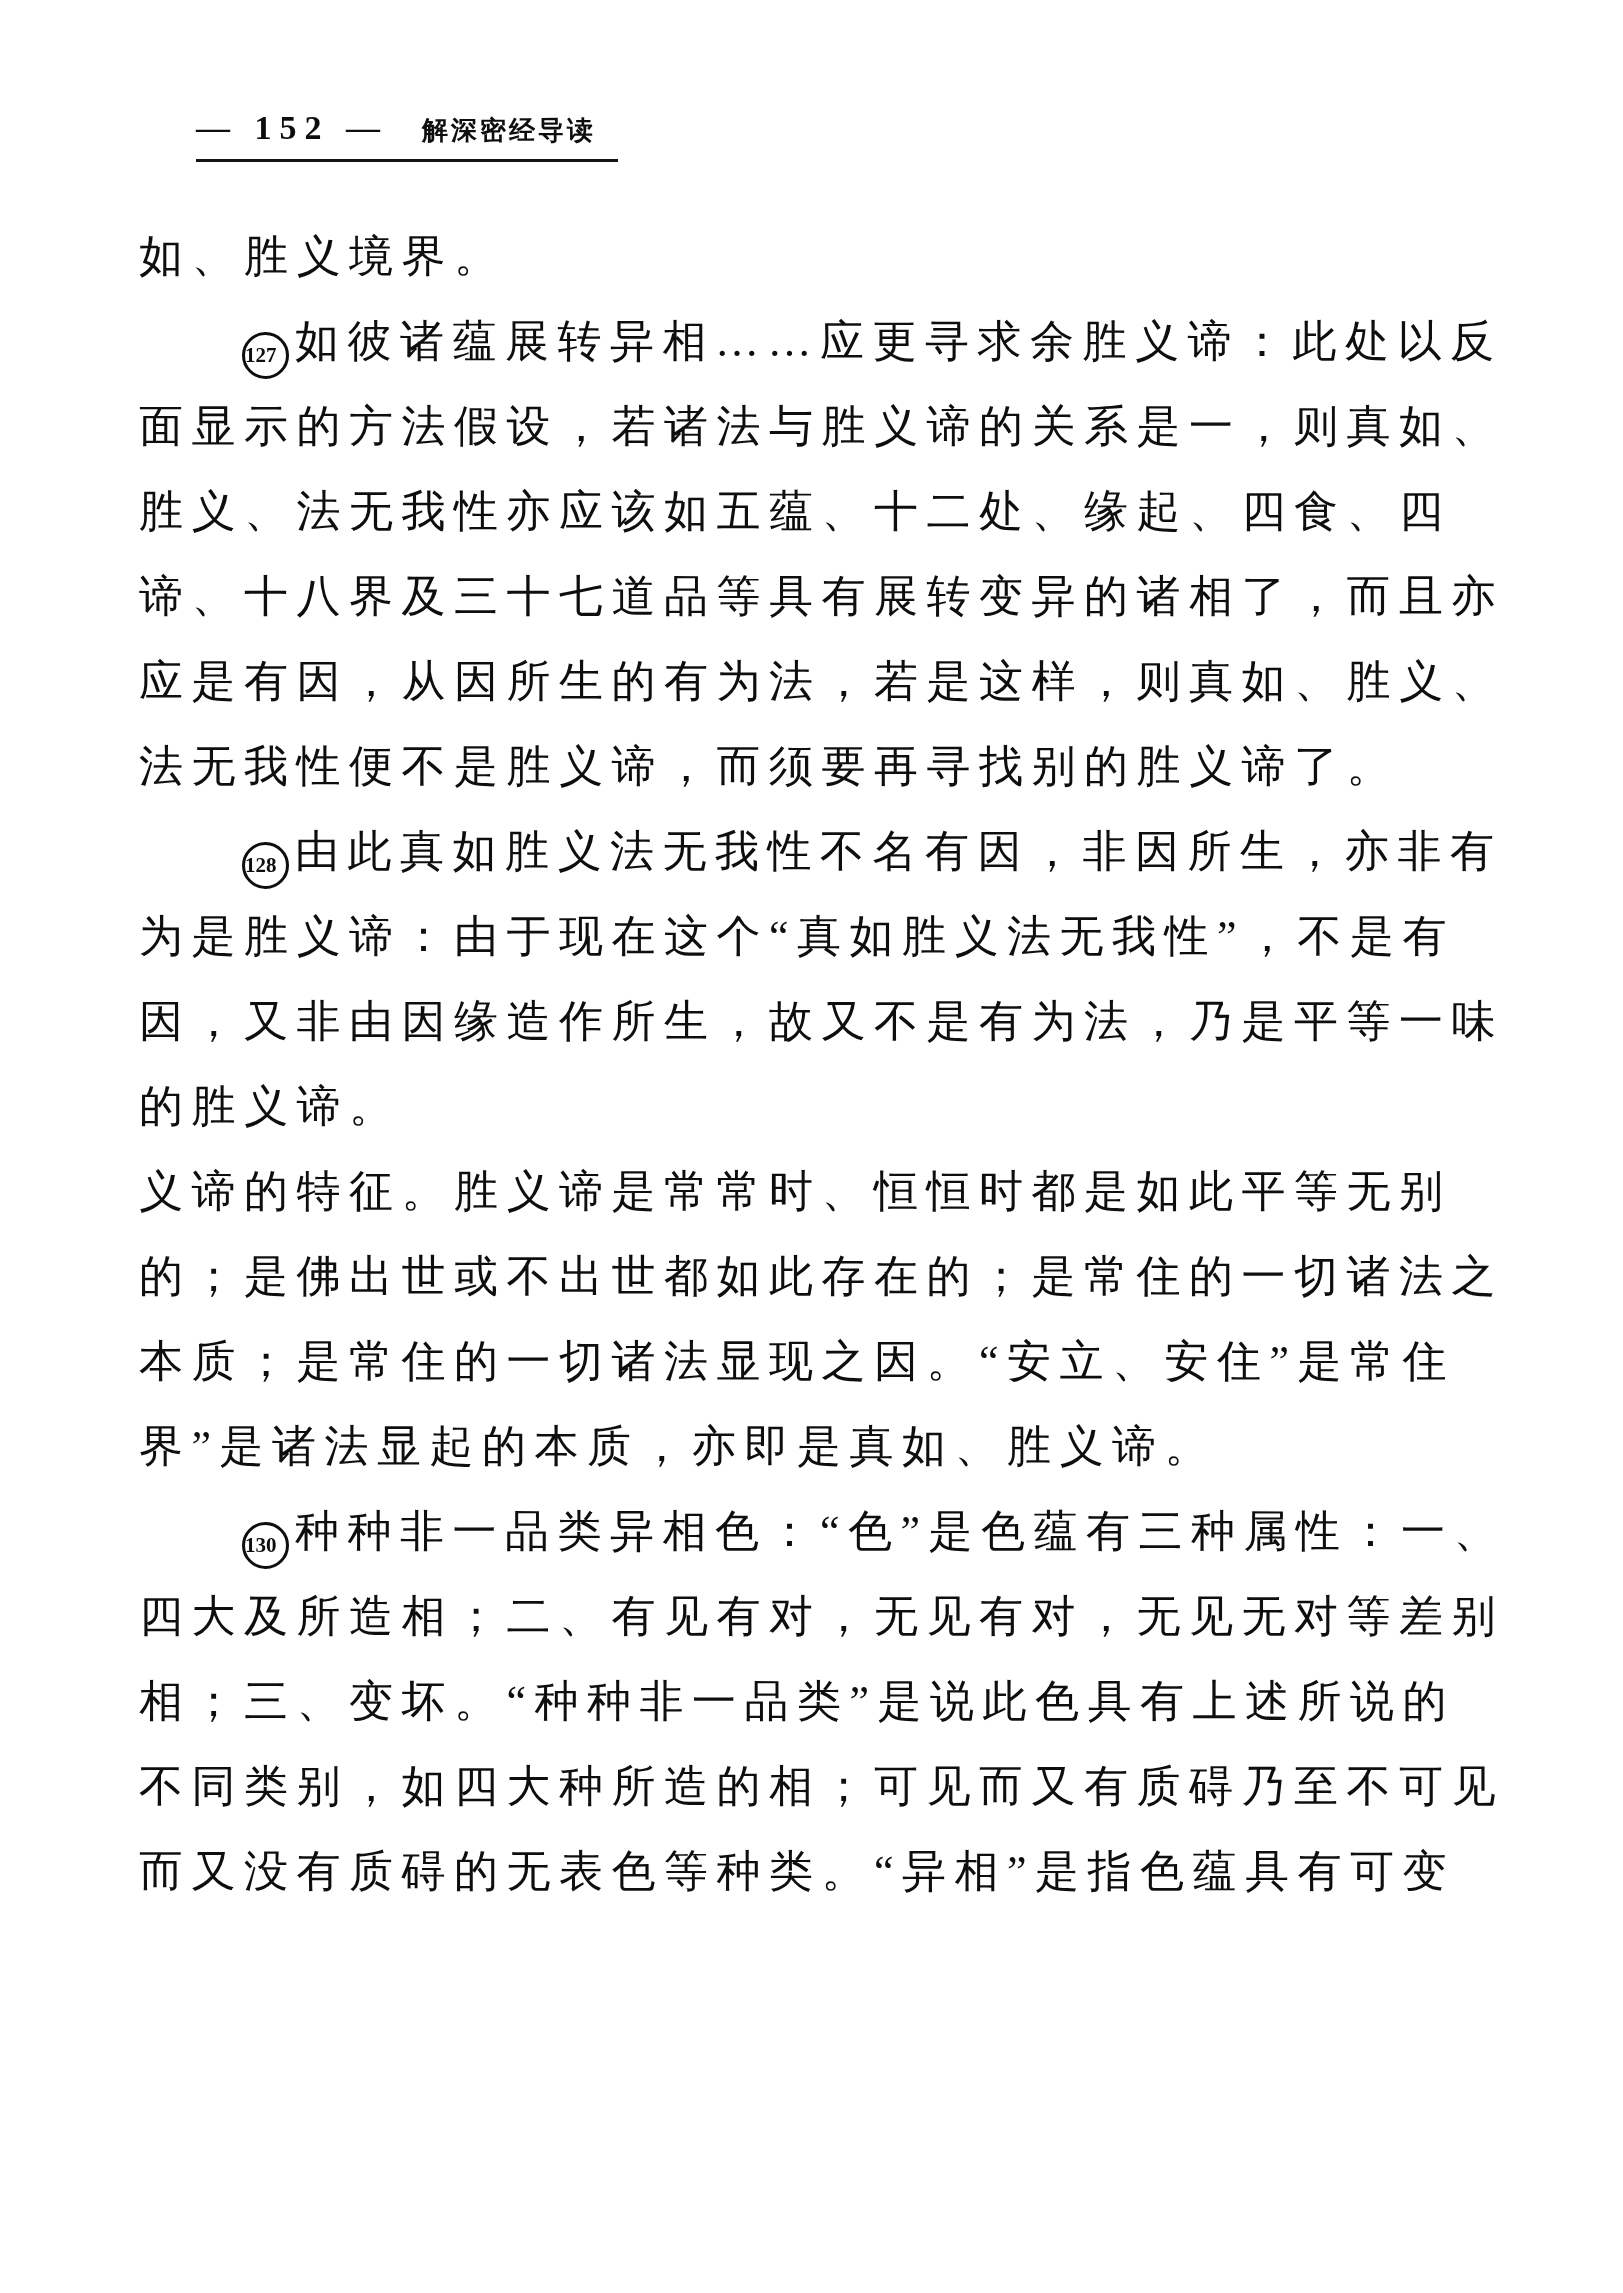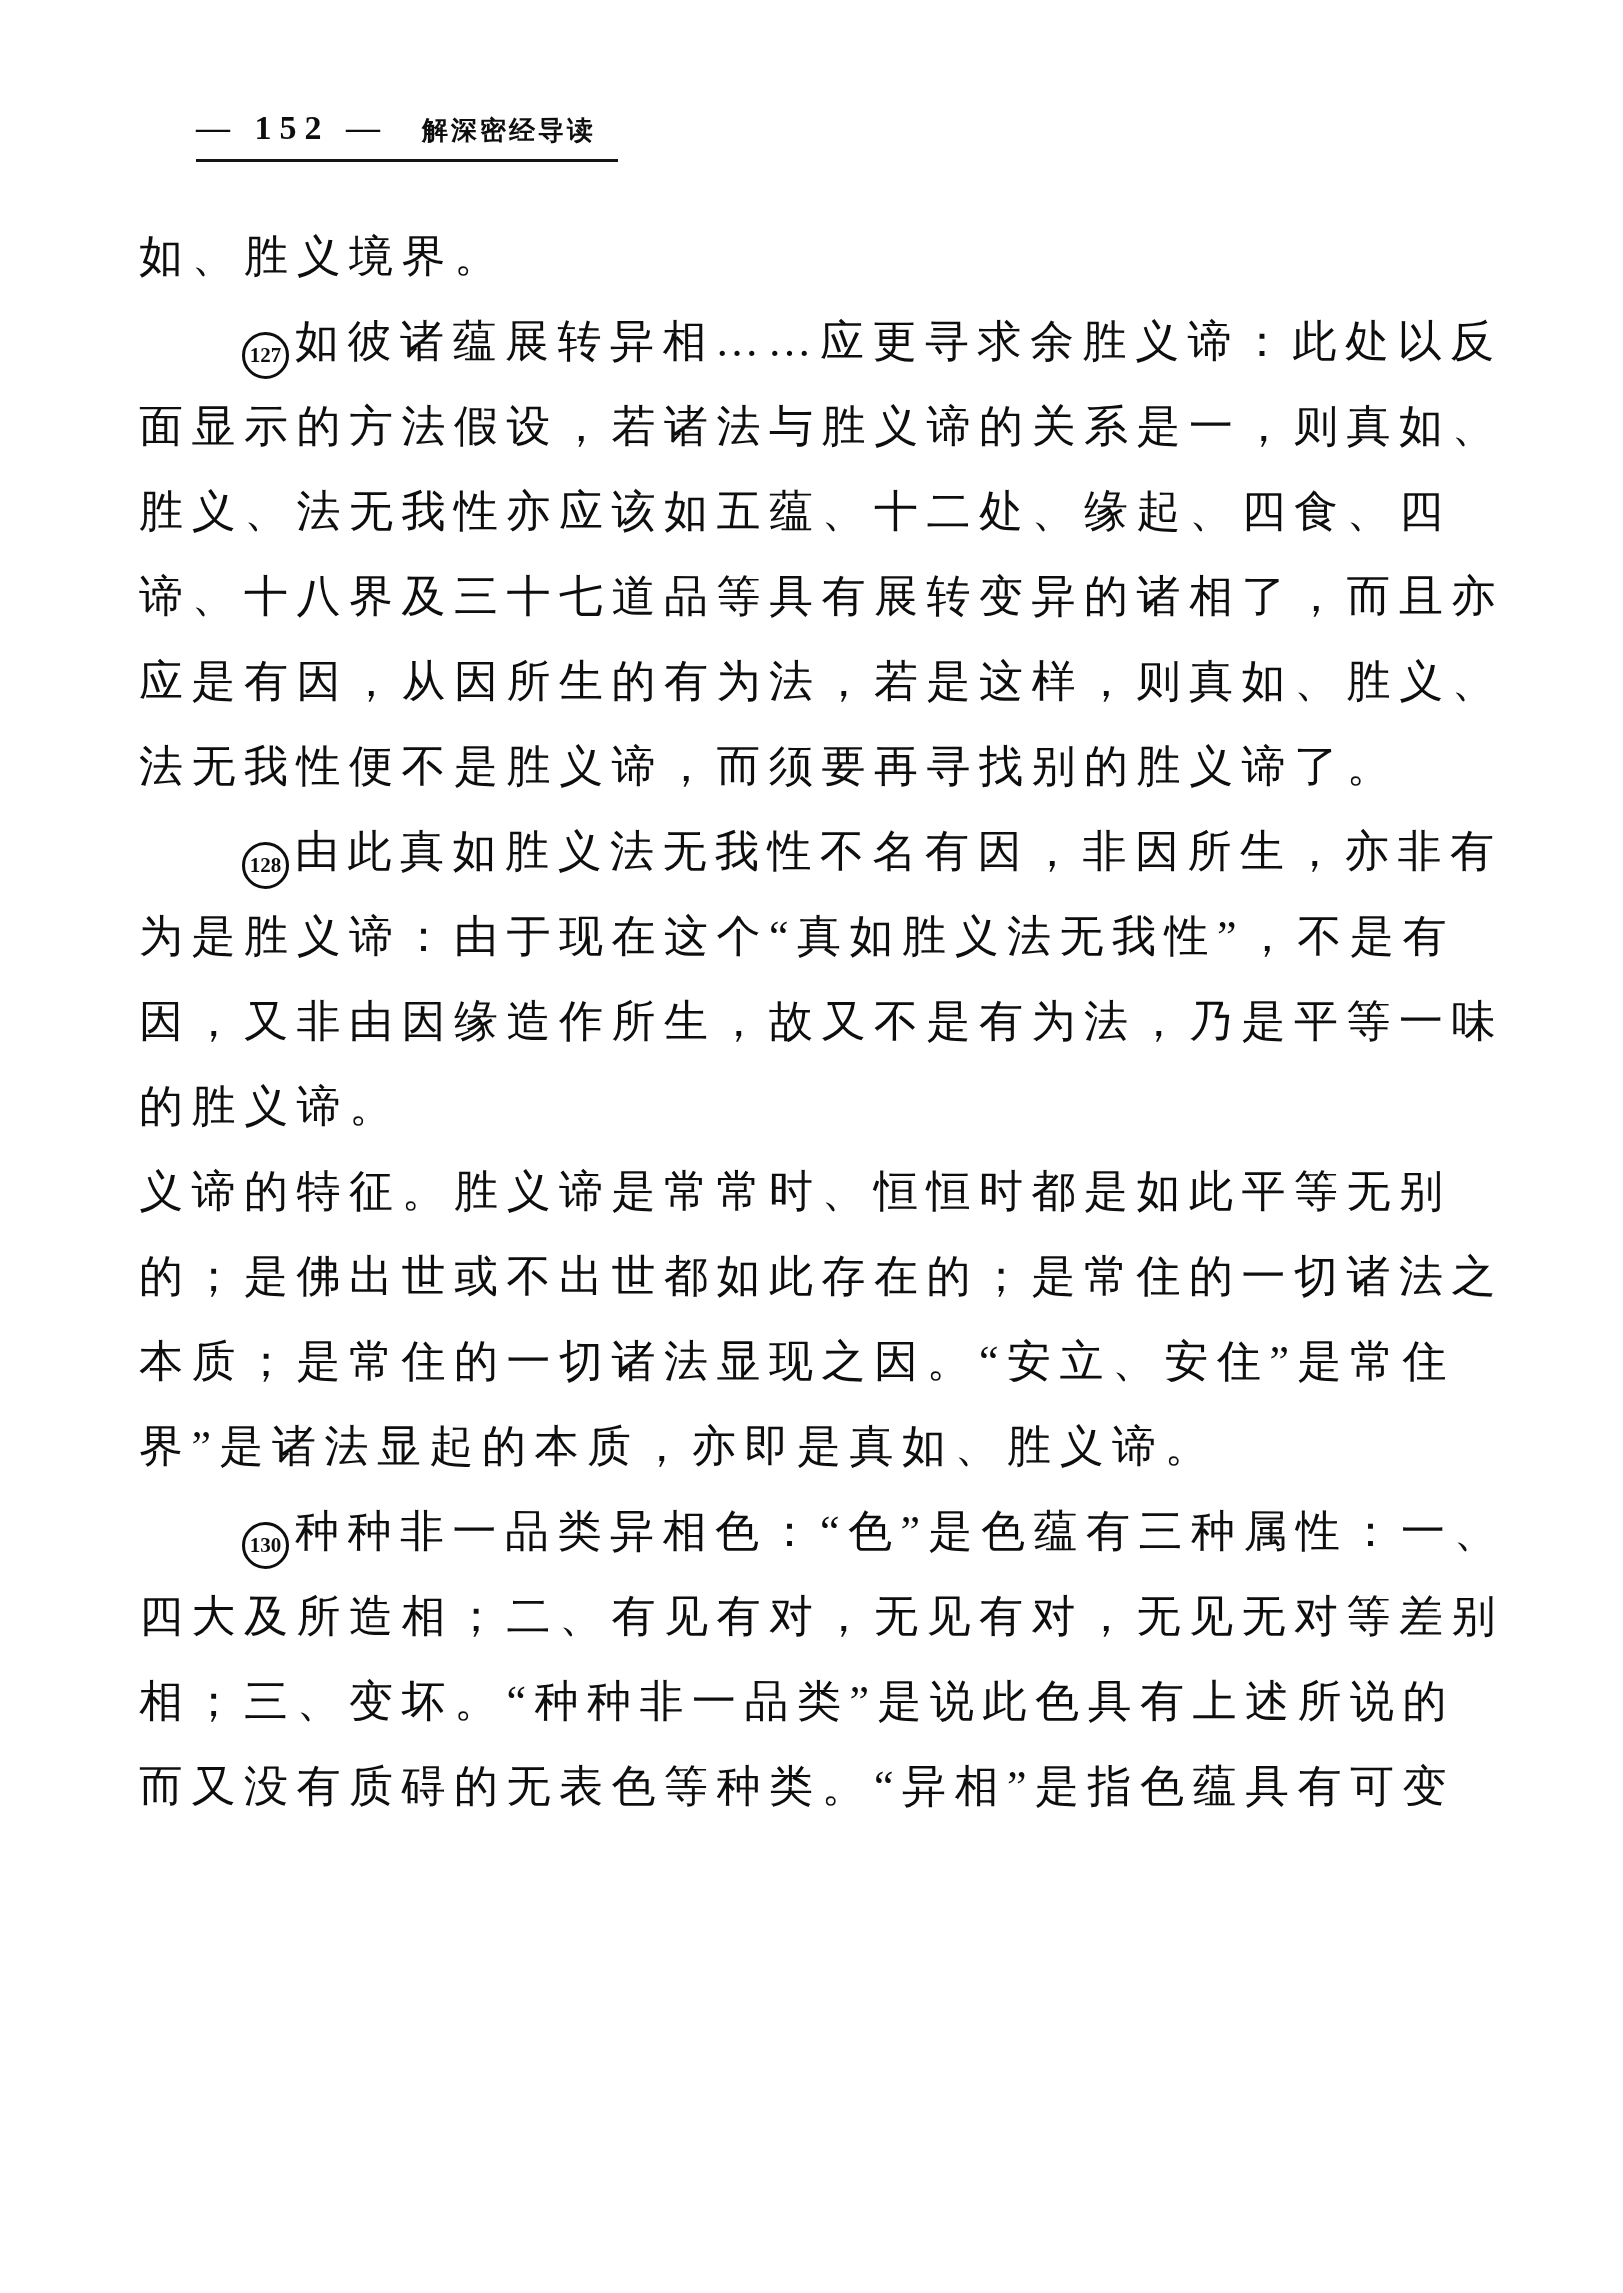--- a/index.html
+++ b/index.html
@@ -68,21 +68,20 @@
     padding-left: 103px;
   }
   .badge {
     display: inline-block;
     box-sizing: border-box;
     width: 47px;
     height: 47px;
     line-height: 41px;
     border: 3px solid #0e0e0e;
     border-radius: 50%;
-    text-align: center;
     font-size: 21px;
     font-weight: 700;
     letter-spacing: 0;
     vertical-align: -6px;
     margin-right: 6px;
   }
 </style>
 </head>
 <body>
 
@@ -107,17 +106,18 @@
       <div class="line"><span class="line-text">为是胜义谛：由于现在这个“真如胜义法无我性”，不是有</span></div>
       <div class="line"><span class="line-text">因，又非由因缘造作所生，故又不是有为法，乃是平等一味</span></div>
       <div class="line"><span class="line-text">的胜义谛。</span></div>
       <div class="line"><span class="line-text">义谛的特征。胜义谛是常常时、恒恒时都是如此平等无别</span></div>
       <div class="line"><span class="line-text">的；是佛出世或不出世都如此存在的；是常住的一切诸法之</span></div>
       <div class="line"><span class="line-text">本质；是常住的一切诸法显现之因。“安立、安住”是常住</span></div>
       <div class="line"><span class="line-text">界”是诸法显起的本质，亦即是真如、胜义谛。</span></div>
       <div class="line indent"><span class="badge">130</span><span class="line-text">种种非一品类异相色：“色”是色蕴有三种属性：一、</span></div>
       <div class="line"><span class="line-text">四大及所造相；二、有见有对，无见有对，无见无对等差别</span></div>
       <div class="line"><span class="line-text">相；三、变坏。“种种非一品类”是说此色具有上述所说的</span></div>
+      <div class="line"><span class="line-text">不同类别，如四大种所造的相；可见而又有质碍乃至不可见</span></div>
       <div class="line"><span class="line-text">而又没有质碍的无表色等种类。“异相”是指色蕴具有可变</span></div>
     </div>
 
 </div>
 
 
 </body></html>

